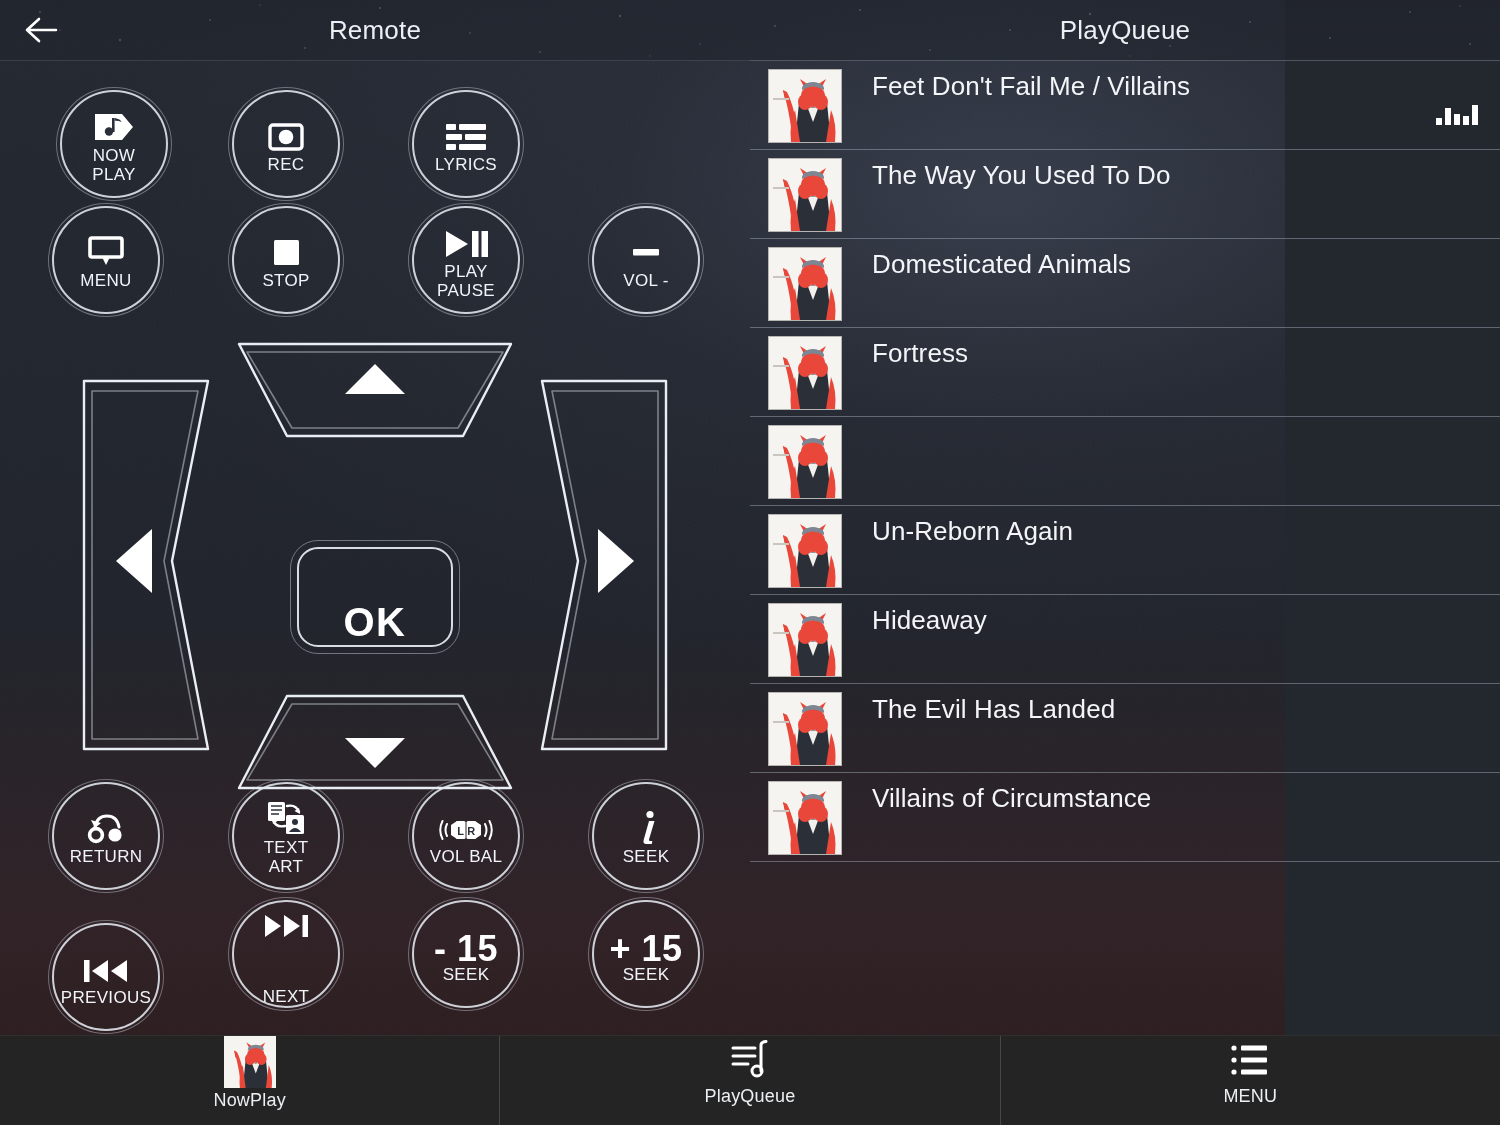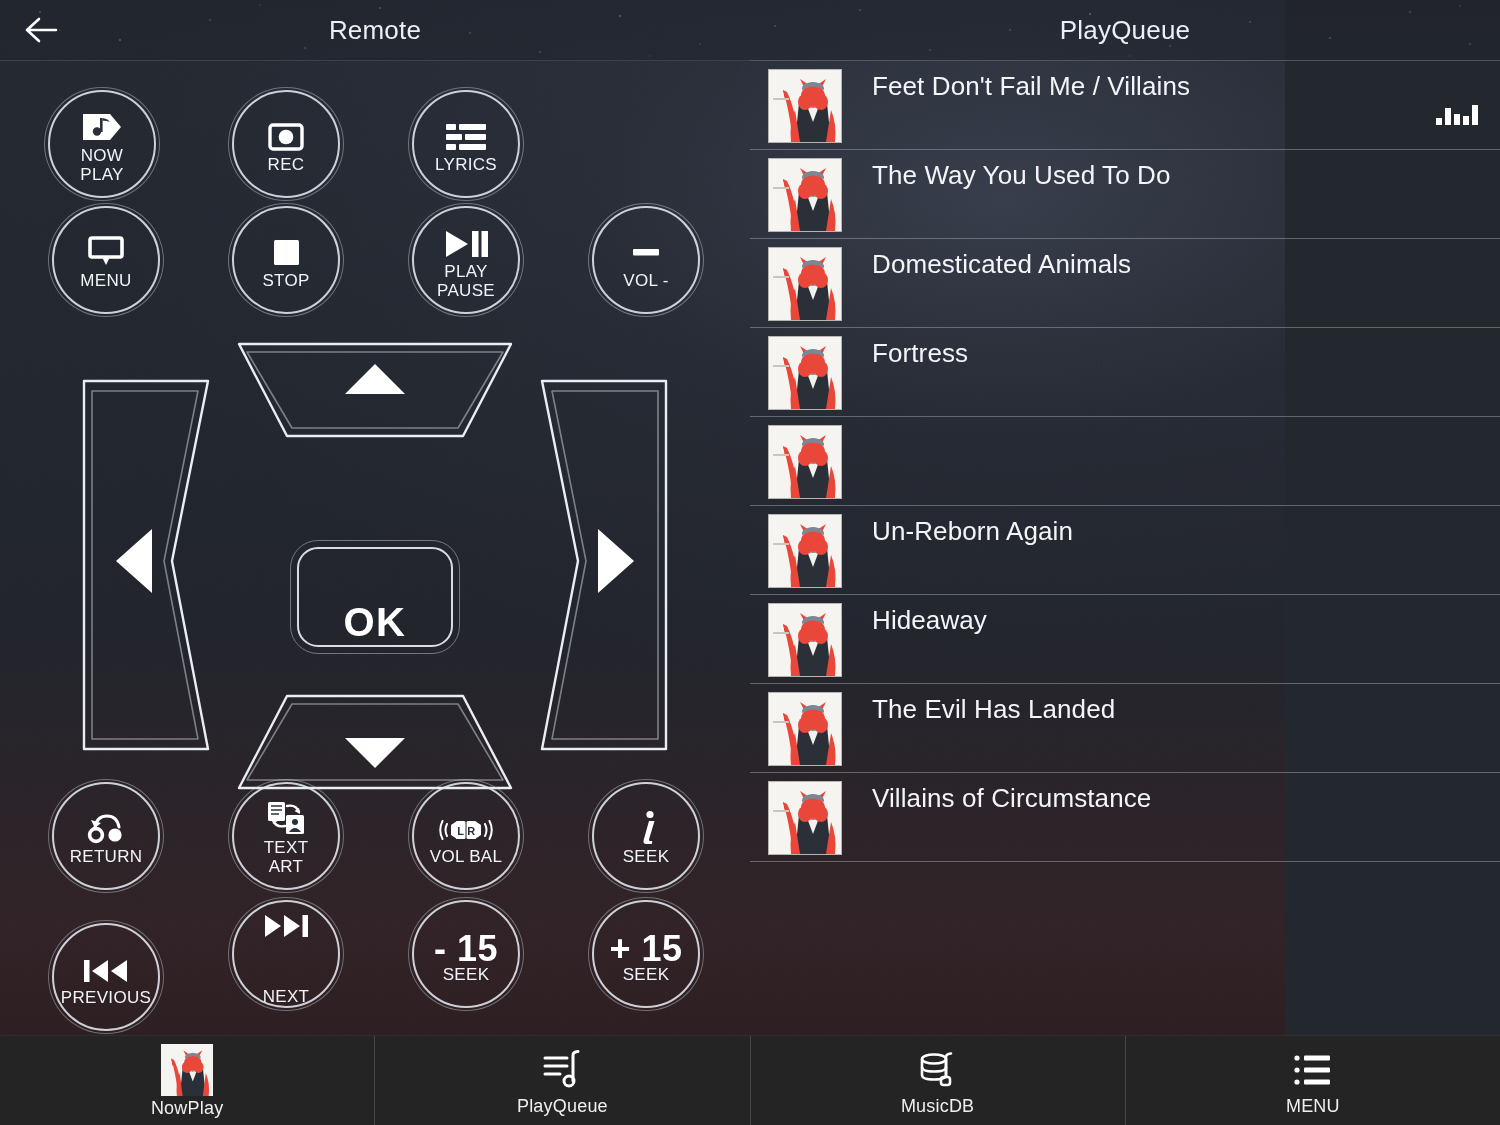--- a/index.html
+++ b/index.html
@@ -167,21 +167,21 @@
     position: absolute; left: 0; top: 1035px;
     width: 1500px; height: 90px;
     background: #242424;
     display: flex;
     z-index: 6;
     border-top: 1px solid rgba(255,255,255,.05);
   }
   .nav-item {
     flex: 1 1 0;
     display: flex; flex-direction: column;
-    align-items: center; justify-content: center;
+    align-items: center; justify-content: flex-start;
     cursor: pointer;
     border-right: 1px solid rgba(255,255,255,.16);
     position: relative;
   }
   .nav-item:last-child { border-right: none; }
   .nav-icon {
     height: 48px; width: 48px;
     display:flex; align-items:center; justify-content:center;
     margin-bottom: 2px;
   }
@@ -231,21 +231,21 @@
       <svg width="34" height="28" viewBox="0 0 34 28">
         <path d="M2 14 L14 3 M2 14 L14 25 M2 14 L31 14" stroke="#ffffff" stroke-width="2.6" fill="none" stroke-linecap="round" stroke-linejoin="round"></path>
       </svg>
     </div>
     <div class="hdr-title" id="title-remote">Remote</div>
     <div class="hdr-title" id="title-queue">PlayQueue</div>
   </div>
 
   <div id="remote-panel">
 
-    <div class="rbtn two-line" style="left:48px;  top:30px;">
+    <div class="rbtn two-line" style="left:60px;  top:30px;">
       <span class="glyph">
         <svg width="44" height="34" viewBox="0 0 44 34">
           <path d="M3 4 H30 L41 17 L30 30 H3 Z" fill="#ffffff"></path>
           <circle cx="17" cy="21.5" r="4.2" fill="#2a2f3a"></circle>
           <rect x="20" y="8" width="2.6" height="14" fill="#2a2f3a"></rect>
           <path d="M22.6 8 q6 1 7 4 q-3.5 -1.6 -7 -1.2 Z" fill="#2a2f3a"></path>
         </svg>
       </span>
       <span class="lbl">NOW
 PLAY</span>
@@ -683,34 +683,20 @@
             <line x1="5" y1="17" x2="27" y2="17"></line>
             <line x1="5" y1="25" x2="20" y2="25"></line>
           </g>
           <path d="M33 32 V6 q0 -3 5 -3.5" fill="none" stroke="#ffffff" stroke-width="3" stroke-linecap="round"></path>
           <circle cx="29" cy="32" r="5" fill="none" stroke="#ffffff" stroke-width="3"></circle>
         </svg>
       </span>
       <span class="nav-label">PlayQueue</span>
     </div>
 
-    <div class="nav-item">
-      <span class="nav-icon">
-        <svg width="44" height="42" viewBox="0 0 44 42">
-          <g fill="none" stroke="#ffffff" stroke-width="2.6">
-            <ellipse cx="18" cy="10" rx="12" ry="4.5"></ellipse>
-            <path d="M6 10 V26 q0 4.5 12 4.5 q12 0 12 -4.5 V10"></path>
-            <path d="M6 18 q0 4.5 12 4.5 q12 0 12 -4.5"></path>
-          </g>
-          <path d="M30 28 V8 q0 -3 5 -3.5" fill="none" stroke="#ffffff" stroke-width="2.6" stroke-linecap="round"></path>
-          <rect x="25" y="28" width="9" height="8" rx="2.5" fill="none" stroke="#ffffff" stroke-width="2.6"></rect>
-        </svg>
-      </span>
-      <span class="nav-label">MusicDB</span>
-    </div>
 
     <div class="nav-item">
       <span class="nav-icon">
         <svg width="42" height="34" viewBox="0 0 42 34">
           <g fill="#ffffff">
             <circle cx="5" cy="5" r="2.6"></circle>
               <rect x="12" y="2.4" width="26" height="5.2" rx="1"></rect>
             <circle cx="5" cy="17" r="2.6"></circle>
               <rect x="12" y="14.4" width="26" height="5.2" rx="1"></rect>
             <circle cx="5" cy="29" r="2.6"></circle>

